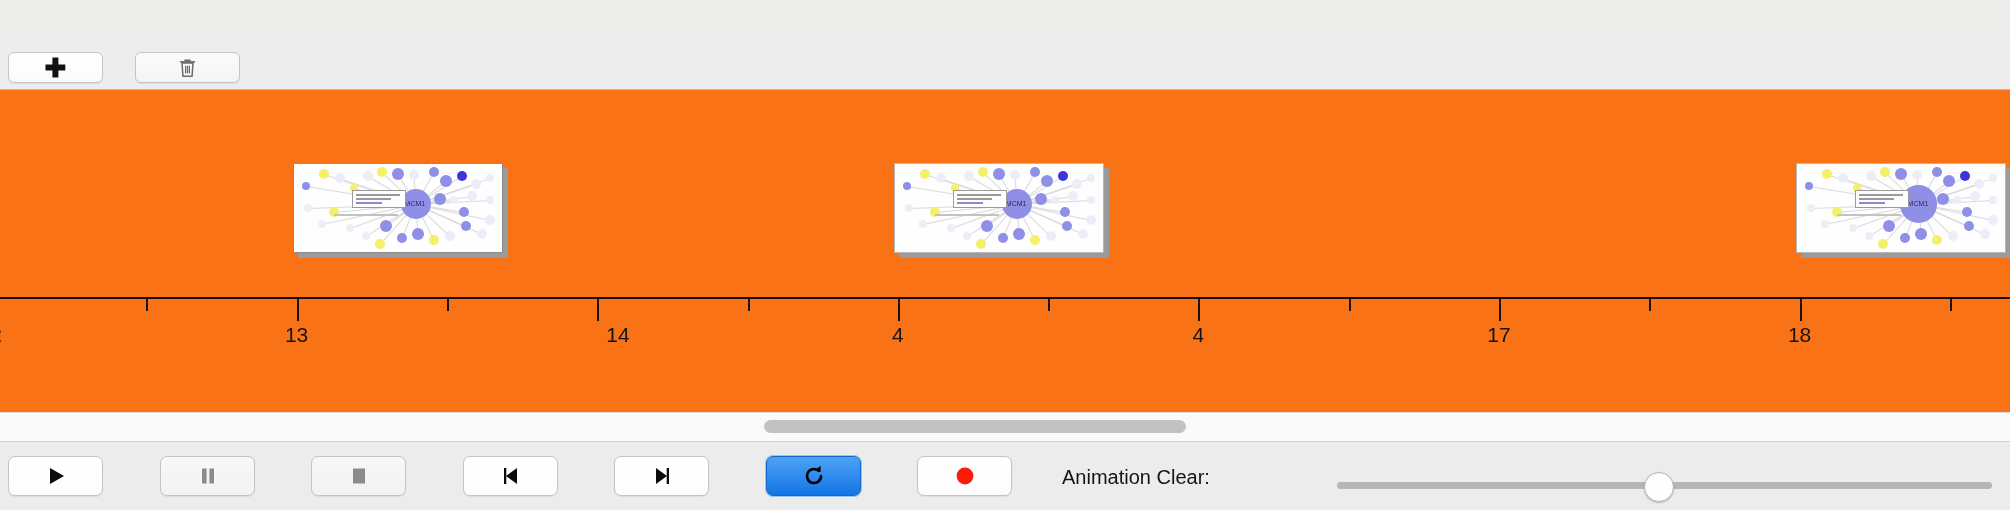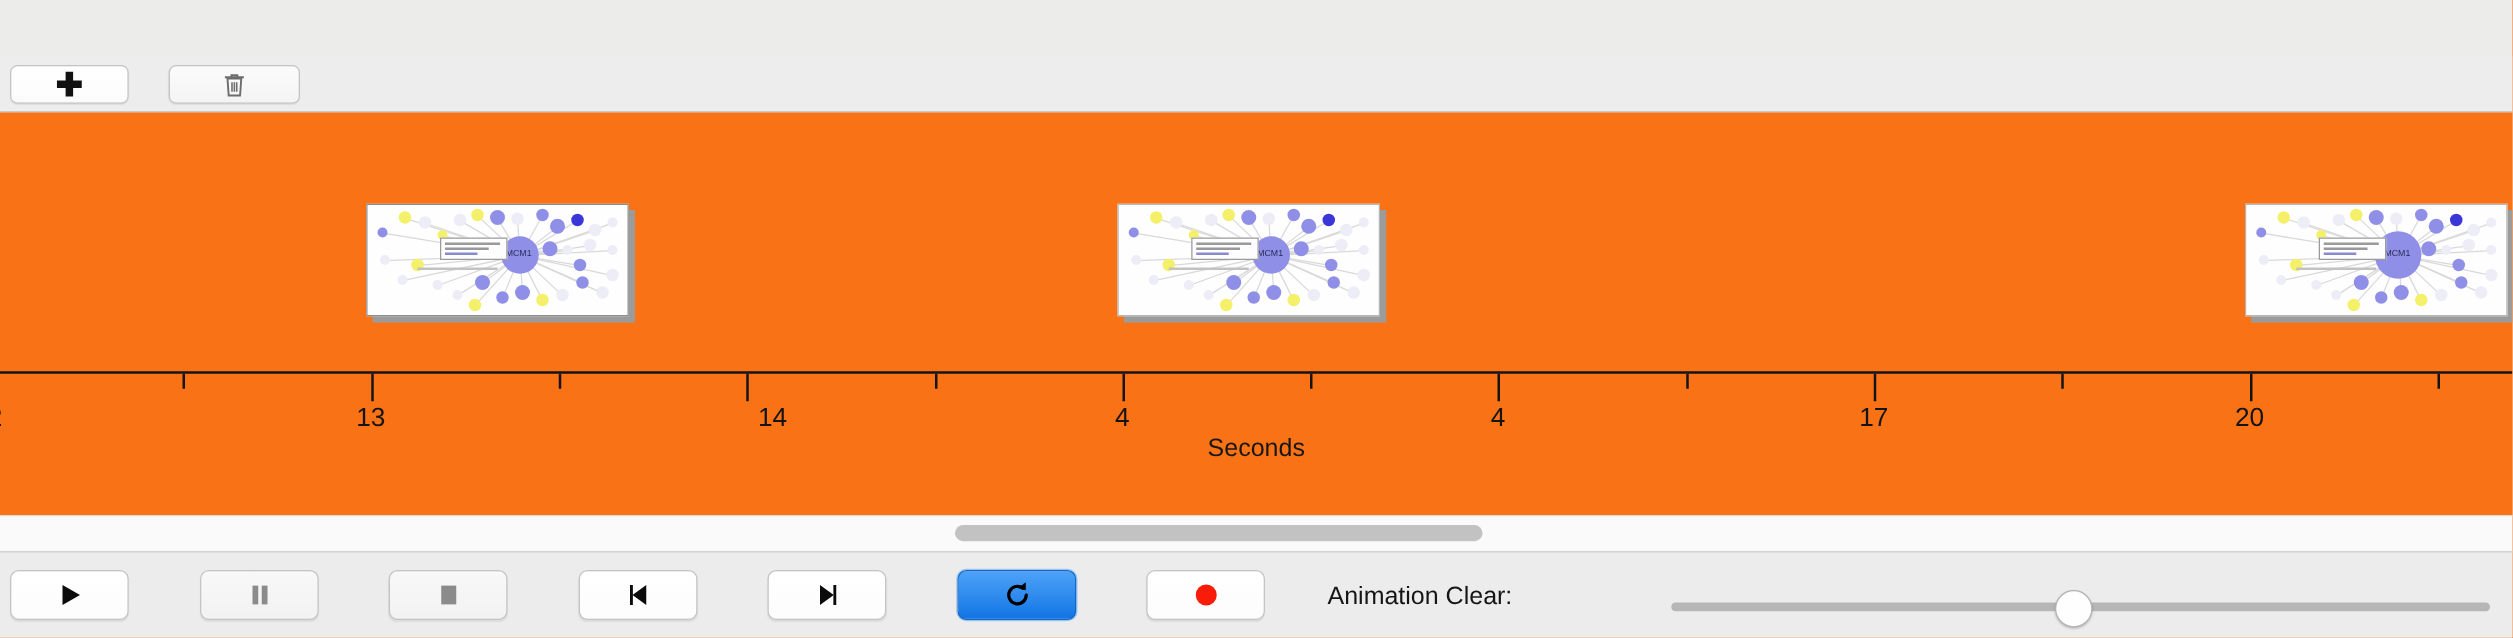--- a/index.html
+++ b/index.html
@@ -392,24 +392,23 @@
         <div class="tick major" style="left: 897.8px;"></div>
         <div class="tlabel" style="left: 897.8px;">4</div>
         <div class="tick minor" style="left: 1048.1px;"></div>
         <div class="tick major" style="left: 1198.4px;"></div>
         <div class="tlabel" style="left: 1198.4px;">4</div>
         <div class="tick minor" style="left: 1348.7px;"></div>
         <div class="tick major" style="left: 1499px;"></div>
         <div class="tlabel" style="left: 1499px;">17</div>
         <div class="tick minor" style="left: 1649.3px;"></div>
         <div class="tick major" style="left: 1799.6px;"></div>
-        <div class="tlabel" style="left: 1799.6px;">20</div>
+        <div class="tlabel" style="left: 1799.6px;">18</div>
         <div class="tick minor" style="left: 1949.9px;"></div>
       </div>
-    <div class="axis-title">Seconds</div>
   </div>
 
   <div class="hscroll">
     <div class="hthumb" id="hthumb" style="width: 422.1px; left: 763.8px;"></div>
   </div>
 
   <div class="controls">
     <div class="cbtn" style="left:8px;width:95px;">
       <svg width="22" height="22" viewBox="0 0 22 22" class="ico">
         <polygon points="5,3 19,11 5,19" fill="#0b0b0b"></polygon>

